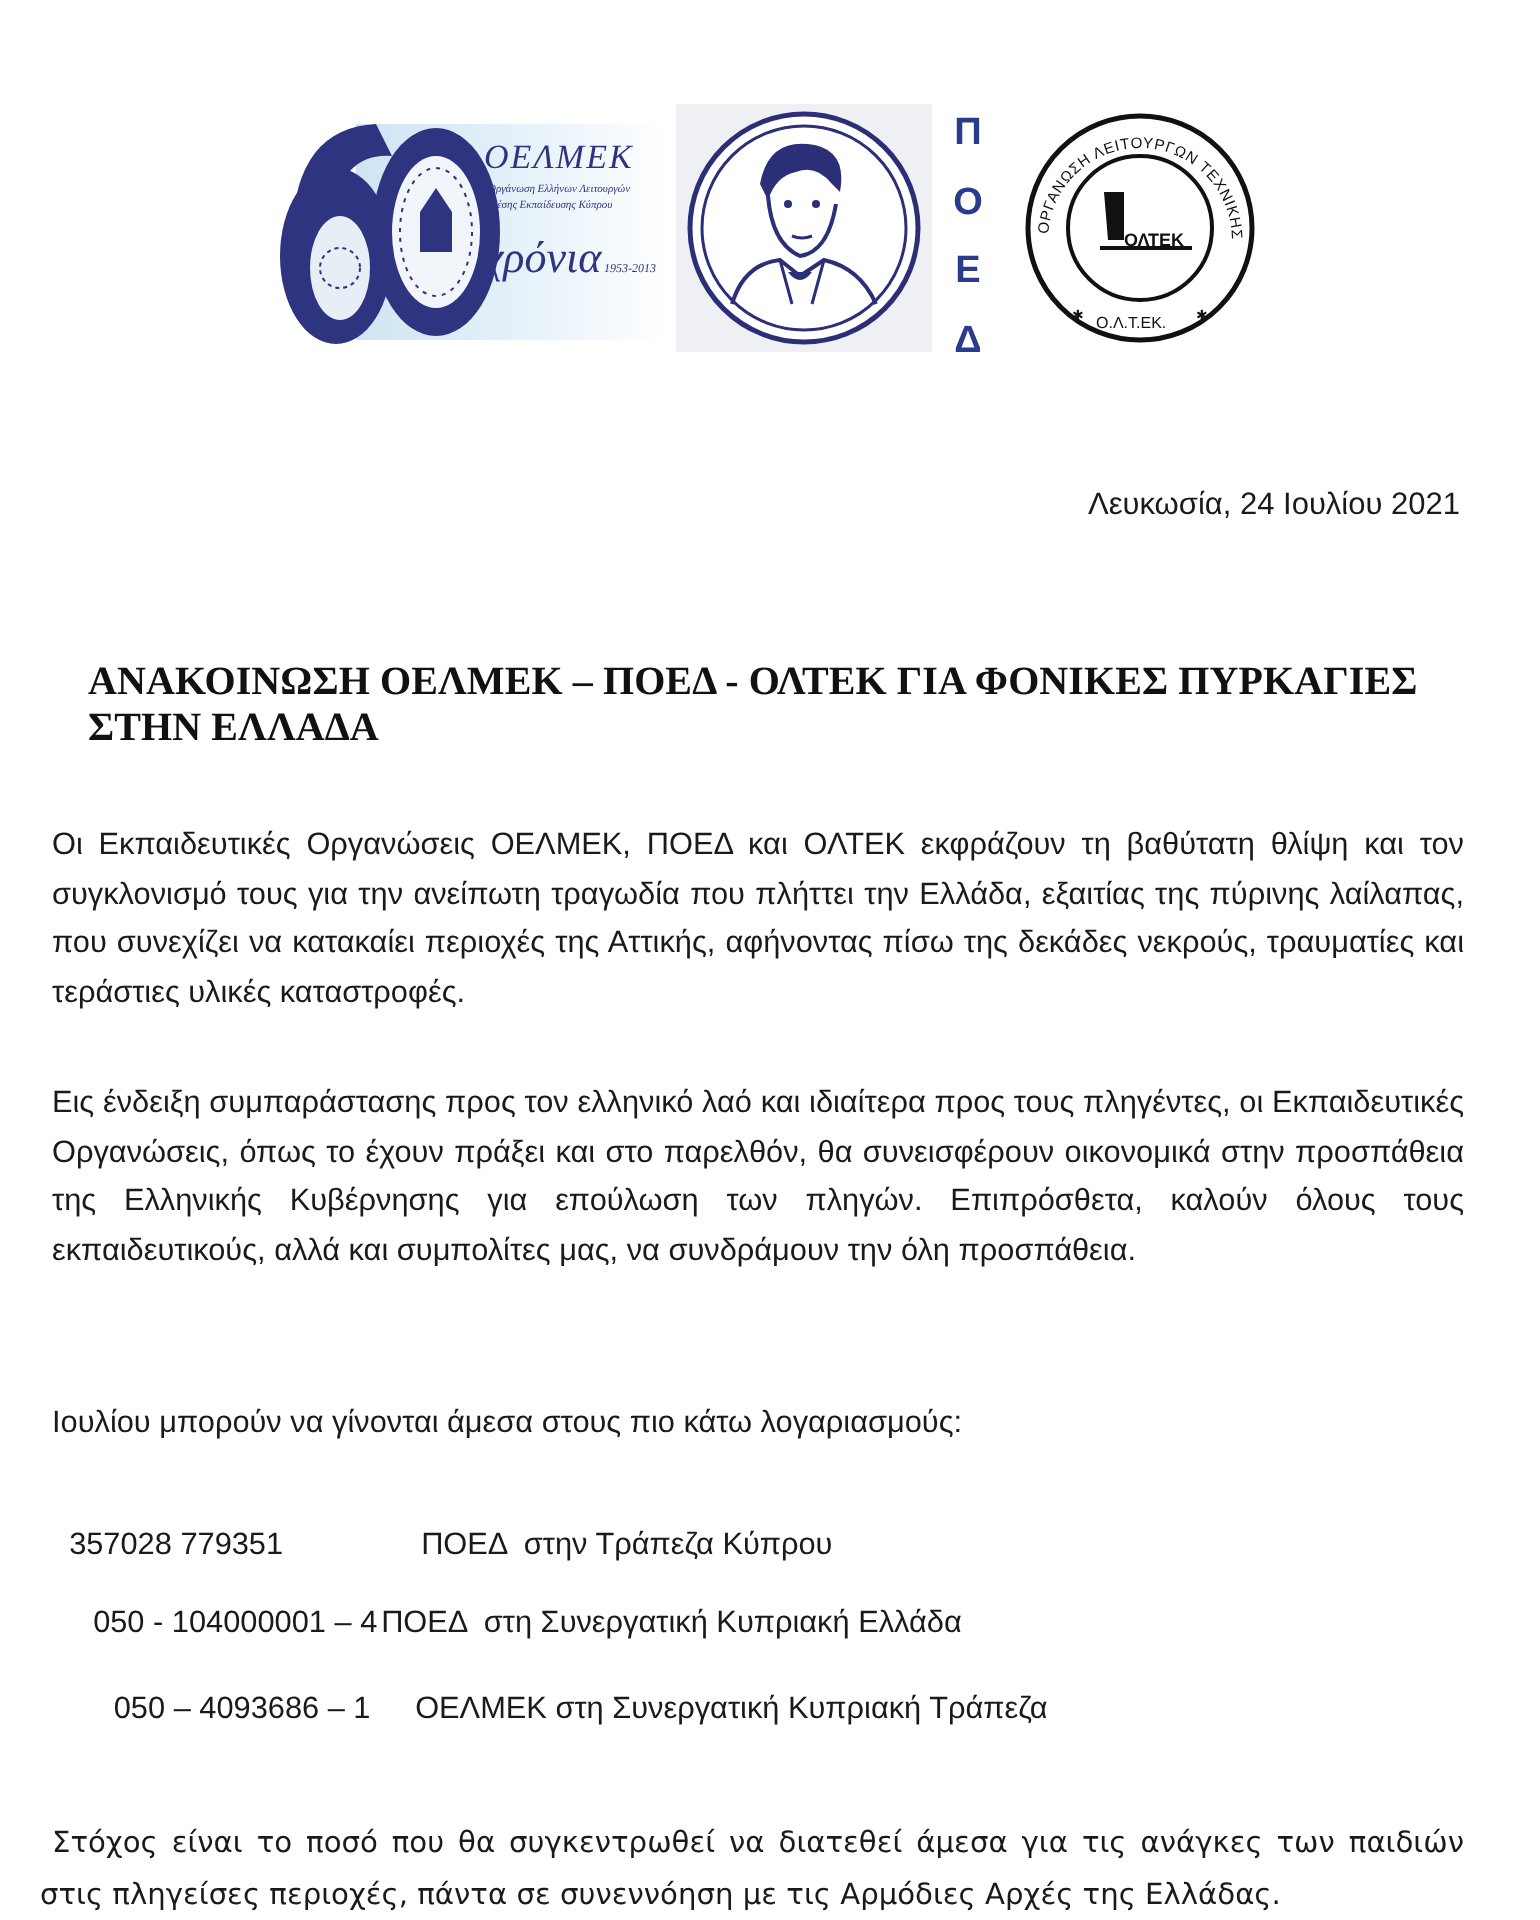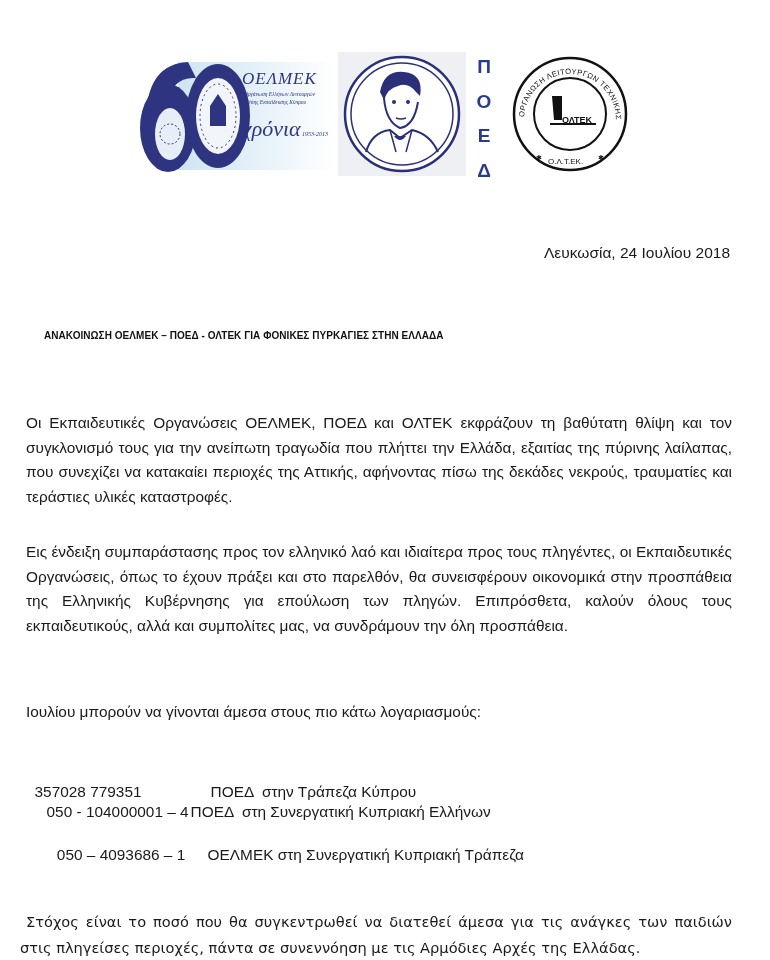--- a/index.html
+++ b/index.html
@@ -7,29 +7,29 @@
   body { position: relative; font-family: "Liberation Sans", "DejaVu Sans", sans-serif; color: #1a1a1a; }
 
   .logos { position: absolute; top: 48px; left: 0; width: 628px; height: 140px; }
   .oelmek-logo { position: absolute; left: 138px; top: 8px; width: 196px; height: 120px; }
   .poed-logo-box { position: absolute; left: 338px; top: 4px; width: 128px; height: 124px; background: #eef0f4; }
   .poed-letters { position: absolute; left: 474px; top: 6px; width: 20px; height: 130px; display: flex; flex-direction: column; justify-content: space-between; align-items: center; }
   .poed-letters span { font-family: "Liberation Sans", sans-serif; font-weight: bold; font-size: 19px; color: #2a3a8c; line-height: 26px; }
   .oltek-logo { position: absolute; left: 510px; top: 2px; width: 120px; height: 126px; }
 
   .date-line { position: absolute; top: 244px; right: 40px; font-family: "Liberation Sans", sans-serif; font-size: 15.5px; color: #1a1a1a; }
-  .title { position: absolute; top: 330px; left: 44px; font-family: Liberation Sans, sans-serif; font-weight: bold; font-size: 10px; color: #111; letter-spacing: 0.05px; }
+  .title { position: absolute; top: 330px; left: 44px; font-family: Liberation Serif, serif; font-weight: bold; font-size: 20px; color: #111; letter-spacing: 0.05px; }
 
   .para { position: absolute; left: 26px; width: 706px; font-size: 15.4px; line-height: 24.5px; text-align: justify; color: #1a1a1a; font-family: "Liberation Sans", sans-serif; }
   .p1 { top: 411px; }
   .p2 { top: 540px; }
   .p3 { top: 700px; }
   .acct { position: absolute; left: 26px; font-size: 15.4px; color: #1a1a1a; font-family: "Liberation Sans", sans-serif; white-space: pre; }
   .acct .num { display: inline-block; }
-  .a1 { top: 765px; }
+  .a1 { top: 746px; }
   .a1 .num { width: 176px; }
   .a2 { top: 785px; }
   .a2 .num { width: 156px; padding-left: 12px; }
   .a3 { top: 828px; text-align: center; }
   .a3 .num { width: 173px; }
   .p4 { top: 909px; left: 20px; width: 712px; font-family: "DejaVu Sans", sans-serif; font-size: 14.6px; line-height: 26px; }
   .p4 .indent { display: inline-block; width: 6px; }
 </style>
 </head>
 <body>
@@ -101,31 +101,31 @@
 
     <path d="M42,46 L52,46 L52,70 L44,70 Z" fill="#111"></path>
     <path d="M40,74 L86,74" stroke="#111" stroke-width="2"></path>
     <text x="52" y="73" font-family="Liberation Sans, sans-serif" font-weight="bold" font-size="9" fill="#111">ΟΛΤΕΚ</text>
     <text x="38" y="114" font-family="Liberation Sans, sans-serif" font-size="8" fill="#111">Ο.Λ.Τ.ΕΚ.</text>
     <text x="26" y="110" font-size="7" fill="#111">✱</text>
     <text x="88" y="110" font-size="7" fill="#111">✱</text>
   </svg>
 </div>
 
-<div class="date-line">Λευκωσία, 24 Ιουλίου 2018</div>
+<div class="date-line">Λευκωσία, 24 Ιουλίου 2021</div>
 
 <div class="title">ΑΝΑΚΟΙΝΩΣΗ ΟΕΛΜΕΚ – ΠΟΕΔ - ΟΛΤΕΚ ΓΙΑ ΦΟΝΙΚΕΣ ΠΥΡΚΑΓΙΕΣ ΣΤΗΝ ΕΛΛΑΔΑ</div>
 
 <p class="para p1">Οι Εκπαιδευτικές Οργανώσεις ΟΕΛΜΕΚ, ΠΟΕΔ και ΟΛΤΕΚ εκφράζουν τη βαθύτατη θλίψη και τον συγκλονισμό τους για την ανείπωτη τραγωδία που πλήττει την Ελλάδα, εξαιτίας της πύρινης λαίλαπας, που συνεχίζει να κατακαίει περιοχές της Αττικής, αφήνοντας πίσω της δεκάδες νεκρούς, τραυματίες και τεράστιες υλικές καταστροφές.</p>
 <p class="para p2">Εις ένδειξη συμπαράστασης προς τον ελληνικό λαό και ιδιαίτερα προς τους πληγέντες, οι Εκπαιδευτικές Οργανώσεις, όπως το έχουν πράξει και στο παρελθόν, θα συνεισφέρουν οικονομικά στην προσπάθεια της Ελληνικής Κυβέρνησης για επούλωση των πληγών. Επιπρόσθετα, καλούν όλους τους εκπαιδευτικούς, αλλά και συμπολίτες μας, να συνδράμουν την όλη προσπάθεια.</p>
 <p class="para p3">Ιουλίου μπορούν να γίνονται άμεσα στους πιο κάτω λογαριασμούς:</p>
 
 <div class="acct a1">
   <span class="num">357028 779351</span><span>ΠΟΕΔ  στην Τράπεζα Κύπρου</span>
 </div>
 <div class="acct a2">
-  <span class="num">050 - 104000001 – 4</span><span>ΠΟΕΔ  στη Συνεργατική Κυπριακή Ελλήνων</span>
+  <span class="num">050 - 104000001 – 4</span><span>ΠΟΕΔ  στη Συνεργατική Κυπριακή Ελλάδα</span>
 </div>
 <div class="acct a3">
   <span class="num">050 – 4093686 – 1</span><span>ΟΕΛΜΕΚ στη Συνεργατική Κυπριακή Τράπεζα</span>
 </div>
 
 <p class="para p4"><span class="indent"></span><span>Στόχος είναι το ποσό που θα συγκεντρωθεί να διατεθεί άμεσα για τις ανάγκες των παιδιών στις πληγείσες περιοχές, πάντα σε συνεννόηση με τις Αρμόδιες Αρχές της Ελλάδας.</span></p>
 
 </body></html>

